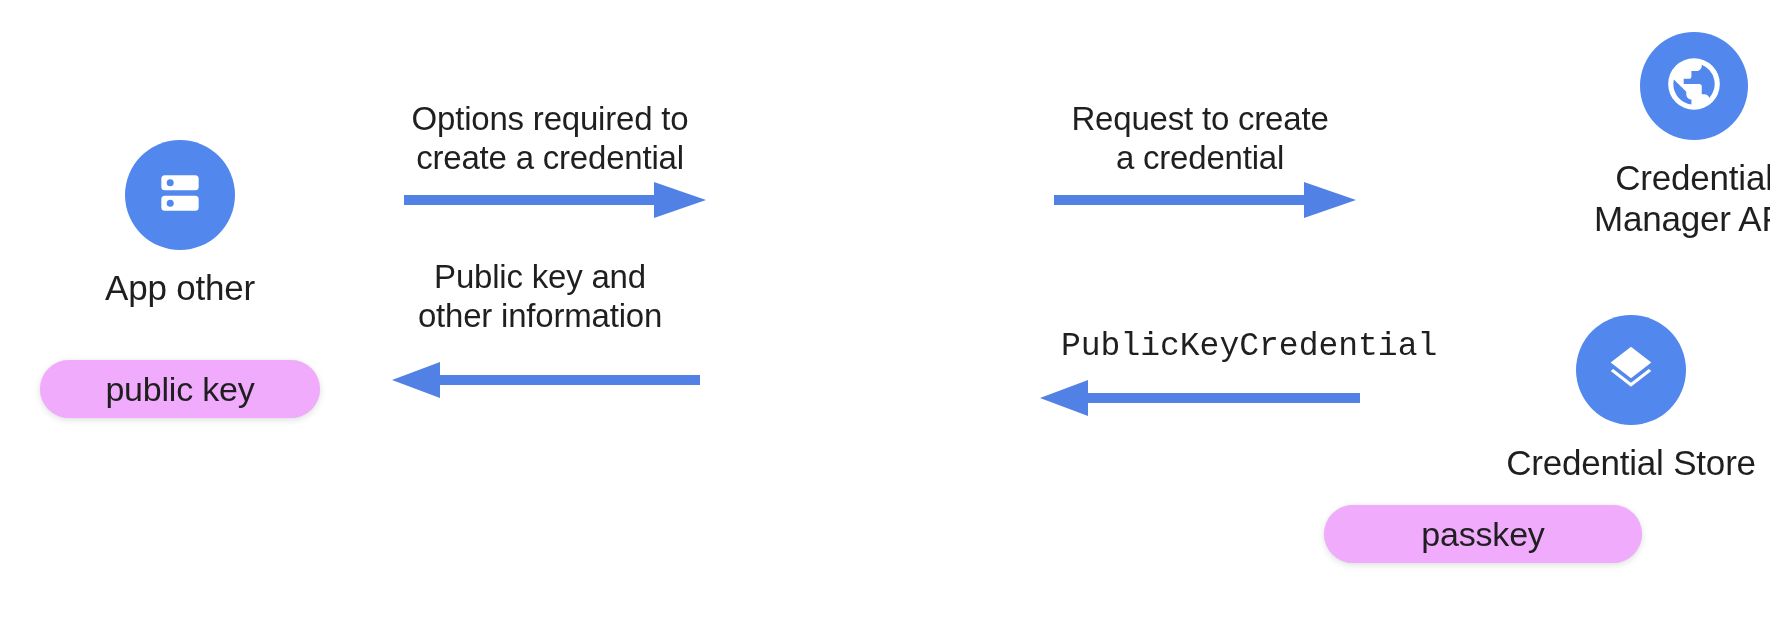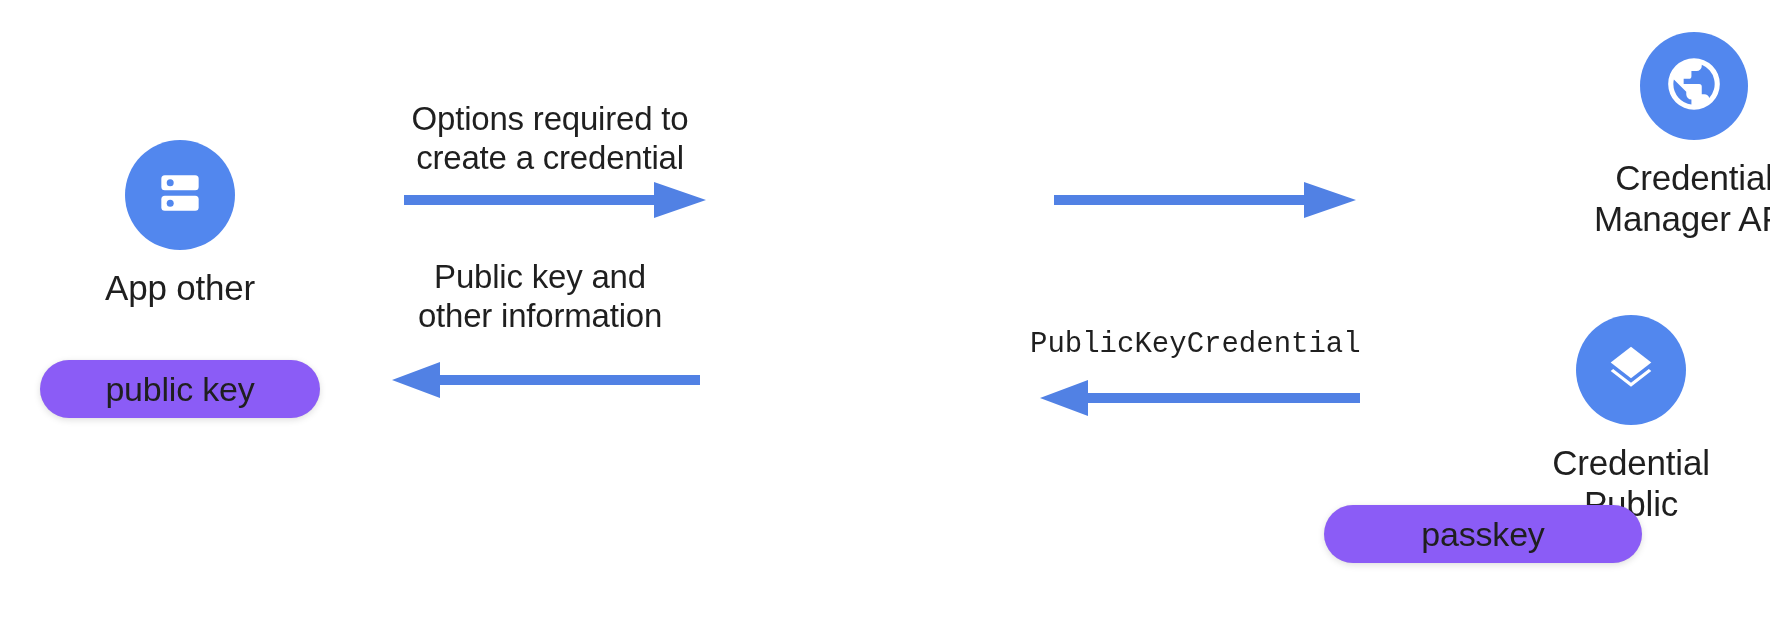--- a/index.html
+++ b/index.html
@@ -42,21 +42,21 @@
     letter-spacing: -0.2px;
     white-space: pre-line;
   }
 
   
   .pill {
     position: absolute;
     display: flex;
     align-items: center;
     justify-content: center;
-    background: #8b5cf6;
+    background: #f0abfc;
     border-radius: 999px;
     box-shadow: 0 2px 7px rgba(0,0,0,0.13), 0 0 1px rgba(0,0,0,0.10);
     color: #1f1f1f;
     font-size: 34px;
     letter-spacing: -0.2px;
   }
 
   
   .flow {
     position: absolute;
@@ -67,22 +67,23 @@
     width: 100%;
     text-align: center;
     font-size: 33px;
     line-height: 1.17;
     color: #1f1f1f;
     letter-spacing: -0.2px;
     white-space: pre-line;
   }
   .flow-caption.mono {
     font-family: "Liberation Mono", "DejaVu Sans Mono", monospace;
-    font-size: 29px;
+    font-size: 33px;
     letter-spacing: 0px;
+    margin-left: 31px;
   }
   .arrow-svg {
     position: absolute;
     left: 0;
     display: block;
   }
 </style>
 </head>
 <body>
 
@@ -121,21 +122,21 @@
 
   <div class="node" style="left:1506px; top:315px; width:250px;">
     <div class="circle" style="width:110px; height:110px;">
       <span>
         <svg width="58" height="58" viewBox="0 0 24 24" aria-hidden="true">
           <path fill="#ffffff" d="M12 3.2 3.6 9.7 12 16.2l8.4-6.5L12 3.2z"></path>
           <path fill="#ffffff" d="M12 18.15 4.62 12.44 3.6 13.23 12 19.74l8.4-6.51-1.03-.8L12 18.15z"></path>
         </svg>
       </span>
     </div>
-    <div class="node-label">Credential Public</div>
+    <div class="node-label">Credential Store</div>
   </div>
 
   <div class="pill" style="left:1324px; top:505px; width:318px; height:58px;">
     <span>passkey</span>
   </div>
 
   <div class="flow" style="left:390px; top:100px; width:320px; height:110px;">
     <div class="flow-caption" style="top:0;">Options required to
 create a credential</div>
     <svg class="arrow-svg" width="320" height="44" viewBox="0 0 320 44" style="top:78px;">
@@ -145,20 +146,22 @@
 
   <div class="flow" style="left:380px; top:258px; width:320px; height:110px;">
     <div class="flow-caption" style="top:0;">Public key and
 other information</div>
     <svg class="arrow-svg" width="320" height="44" viewBox="0 0 320 44" style="top:100px;">
       <path fill="#5181e4" d="M320 17 H60 V4 L12 22 L60 40 V27 H320 Z"></path>
     </svg>
   </div>
 
   <div class="flow" style="left:1040px; top:100px; width:320px; height:110px;">
+    <div class="flow-caption" style="top:0;">Request to create
+a credential</div>
     <svg class="arrow-svg" width="320" height="44" viewBox="0 0 320 44" style="top:78px;">
       <path fill="#5181e4" d="M14 17 H264 V4 L316 22 L264 40 V27 H14 Z"></path>
     </svg>
   </div>
 
   <div class="flow" style="left:1030px; top:328px; width:330px; height:110px;">
     <div class="flow-caption mono" style="top:0;">PublicKeyCredential</div>
     <svg class="arrow-svg" width="330" height="44" viewBox="0 0 330 44" style="top:48px;">
       <path fill="#5181e4" d="M330 17 H58 V4 L10 22 L58 40 V27 H330 Z"></path>
     </svg>

